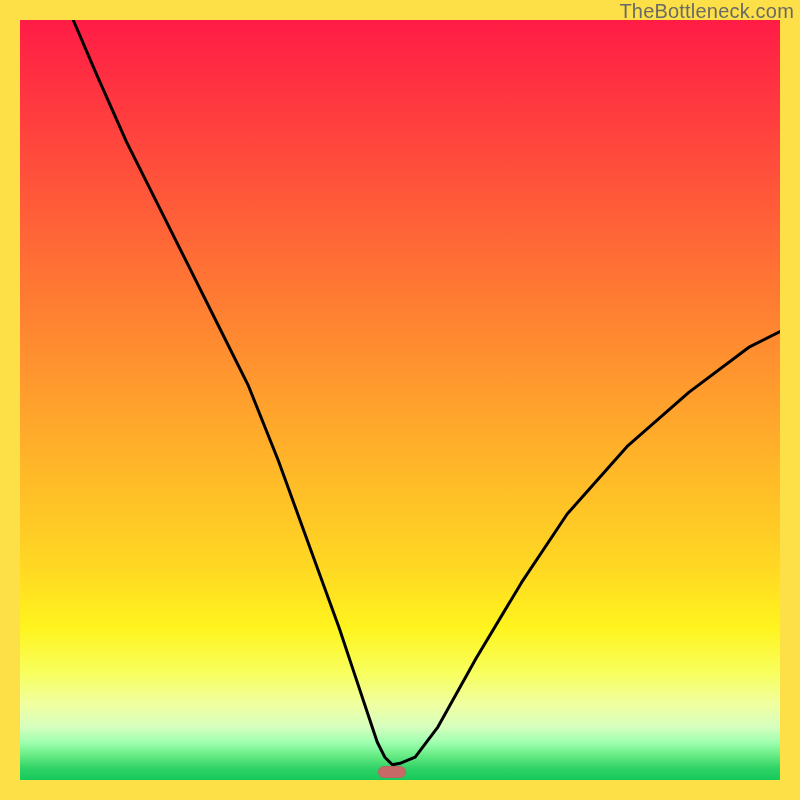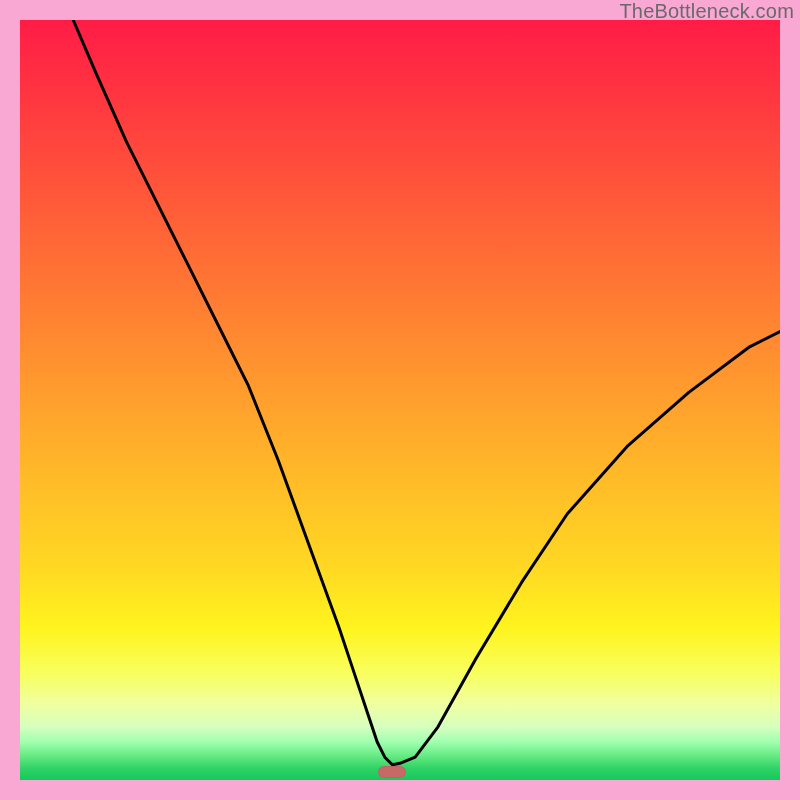--- a/index.html
+++ b/index.html
@@ -8,21 +8,21 @@
     width: 800px;
     height: 800px;
     background: #000;
     overflow: hidden;
     font-family: Arial, Helvetica, sans-serif;
   }
   .frame {
     position: relative;
     width: 800px;
     height: 800px;
-    background: #f9a8d4;
+    background: #fde047;
   }
   .plot {
     position: absolute;
     left: 20px;
     top: 20px;
     width: 760px;
     height: 760px;
     
     background: linear-gradient(
       to bottom,

